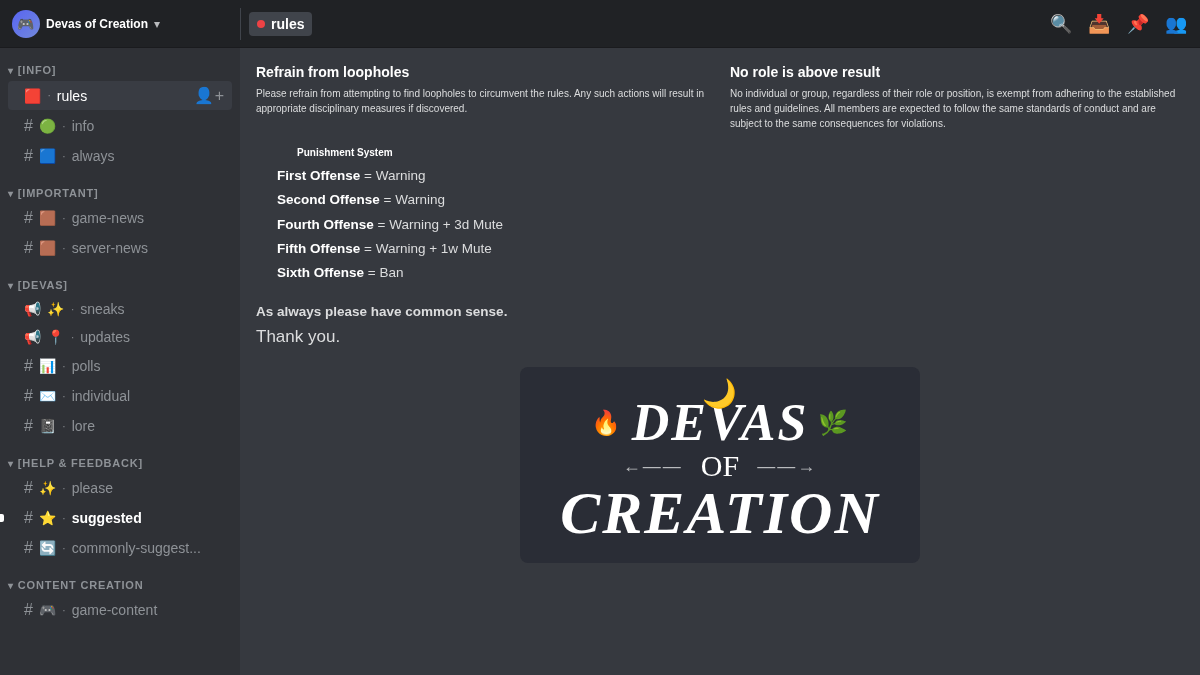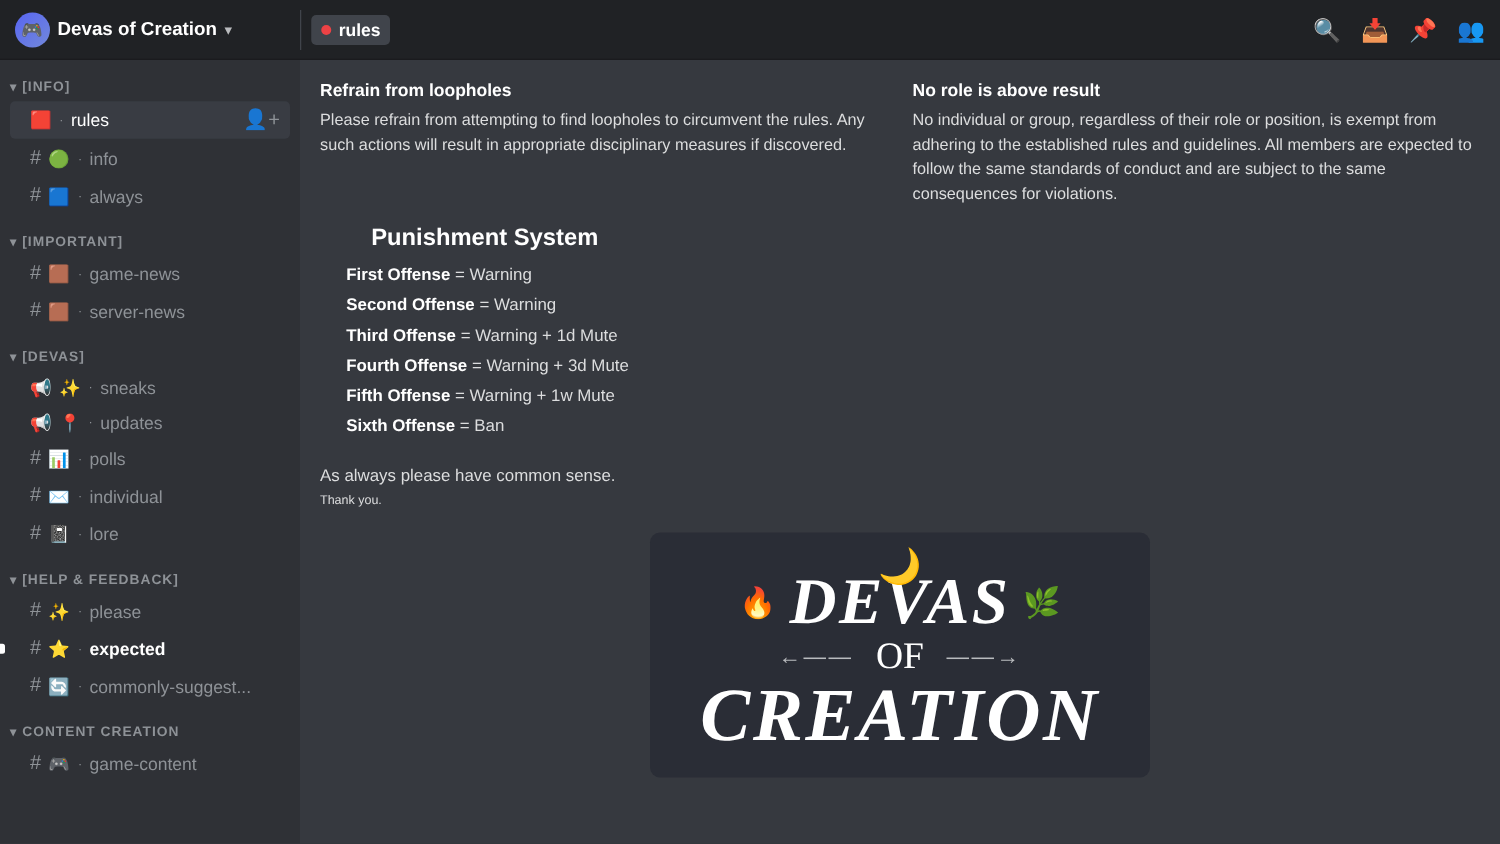--- a/index.html
+++ b/index.html
@@ -35,21 +35,21 @@
     .server-icon {
       width: 28px;
       height: 28px;
       border-radius: 50%;
       background: linear-gradient(135deg, #5865f2, #7289da);
       display: flex; align-items: center; justify-content: center;
       font-size: 14px;
     }
     .server-title {
       font-weight: 600;
-      font-size: 15px;
+      font-size: 12px;
       color: #fff;
     }
     .chevron-down {
       color: #b9bbbe;
       font-size: 12px;
     }
     .title-divider {
       width: 1px;
       height: 32px;
       background: #40444b;
@@ -183,32 +183,32 @@
     .rules-col {
       flex: 1;
     }
     .rules-col-title {
       font-weight: 700;
       font-size: 14px;
       color: #fff;
       margin-bottom: 6px;
     }
     .rules-col-text {
-      font-size: 13px;
+      font-size: 10px;
       line-height: 1.5;
       color: #dcddde;
     }
 
     .punishment-section {
       margin-top: 12px;
       margin-bottom: 16px;
     }
     .punishment-title {
       font-weight: 700;
-      font-size: 19px;
+      font-size: 10px;
       color: #fff;
       margin-bottom: 6px;
       padding-left: 41px;
     }
     .punishment-line {
       font-size: 13.5px;
       line-height: 1.8;
       color: #dcddde;
     }
     .punishment-line strong {
@@ -217,25 +217,25 @@
       padding-left: 21px;
     }
 
     .common-sense {
       font-size: 13.5px;
       line-height: 1.6;
       color: #dcddde;
       margin-bottom: 4px;
     }
     .common-sense strong {
-      font-weight: 400;
+      font-weight: 700;
       margin-top: 36px;
     }
     .thank-you {
-      font-size: 10px;
+      font-size: 17px;
       color: #dcddde;
       margin-bottom: 20px;
     }
     .logo-text-devas {
       font-size: 52px;
       font-weight: 900;
       color: #fff;
       text-align: center;
       line-height: 1;
       text-transform: uppercase;
@@ -399,21 +399,21 @@
       <span class="channel-icon-hash">#</span>
       <span class="channel-icon-img">✨</span>
       <span class="channel-bullet">·</span>
       <span class="channel-name">please</span>
     </div>
     <div class="channel-item" style="position:relative;">
       <div class="unread-bar"></div>
       <span class="channel-icon-hash">#</span>
       <span class="channel-icon-img">⭐</span>
       <span class="channel-bullet">·</span>
-      <span class="channel-name" style="color:#fff; font-weight:600;">expected</span>
+      <span class="channel-name" style="color:#fff; font-weight:600;">suggested</span>
     </div>
     <div class="channel-item">
       <span class="channel-icon-hash">#</span>
       <span class="channel-icon-img">🔄</span>
       <span class="channel-bullet">·</span>
       <span class="channel-name">commonly-suggest...</span>
     </div>
 
     <div class="category-header">
       <span class="category-arrow">▾</span>
@@ -443,24 +443,20 @@
 
       <div class="punishment-section">
         <div class="punishment-title">Punishment System</div>
         <div class="punishment-line">
           <strong>First Offense</strong>
           <span> = Warning</span>
         </div>
         <div class="punishment-line">
           <strong>Second Offense</strong>
           <span> = Warning</span>
-        </div>
-        <div class="punishment-line">
-          <strong>Third Offense</strong>
-          <span> = Warning + 1d Mute</span>
         </div>
         <div class="punishment-line">
           <strong>Fourth Offense</strong>
           <span> = Warning + 3d Mute</span>
         </div>
         <div class="punishment-line">
           <strong>Fifth Offense</strong>
           <span> = Warning + 1w Mute</span>
         </div>
         <div class="punishment-line">

